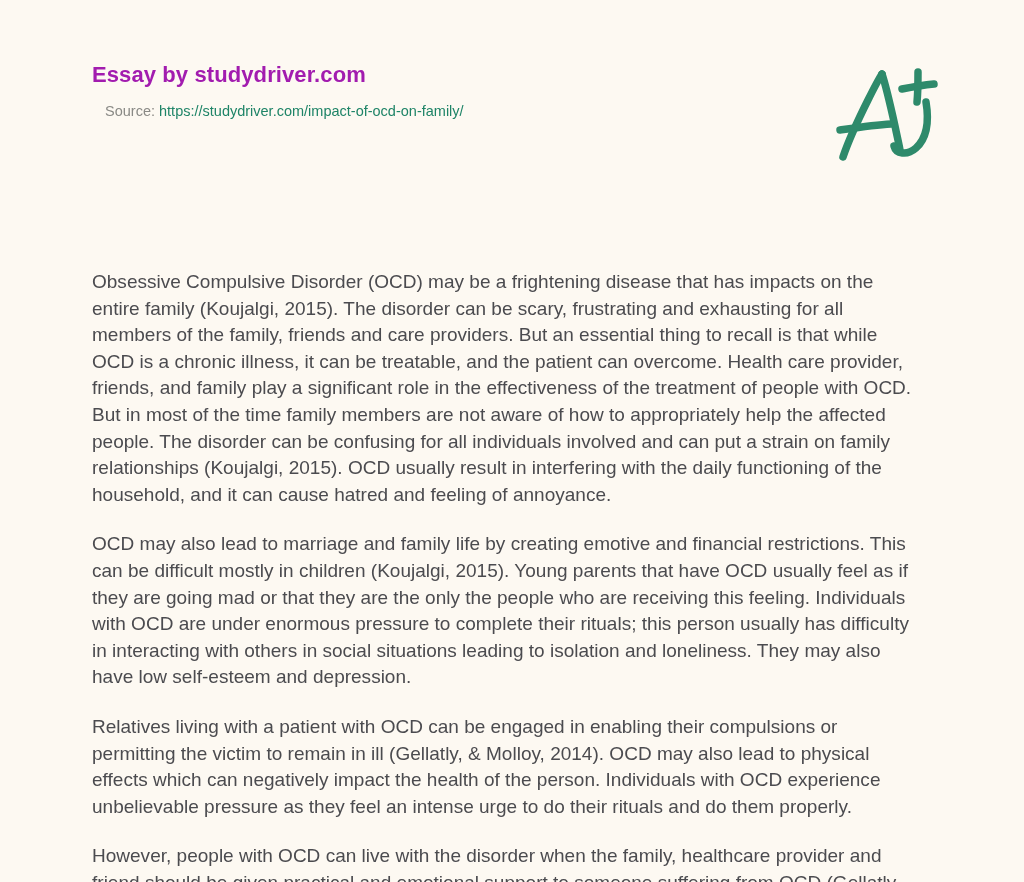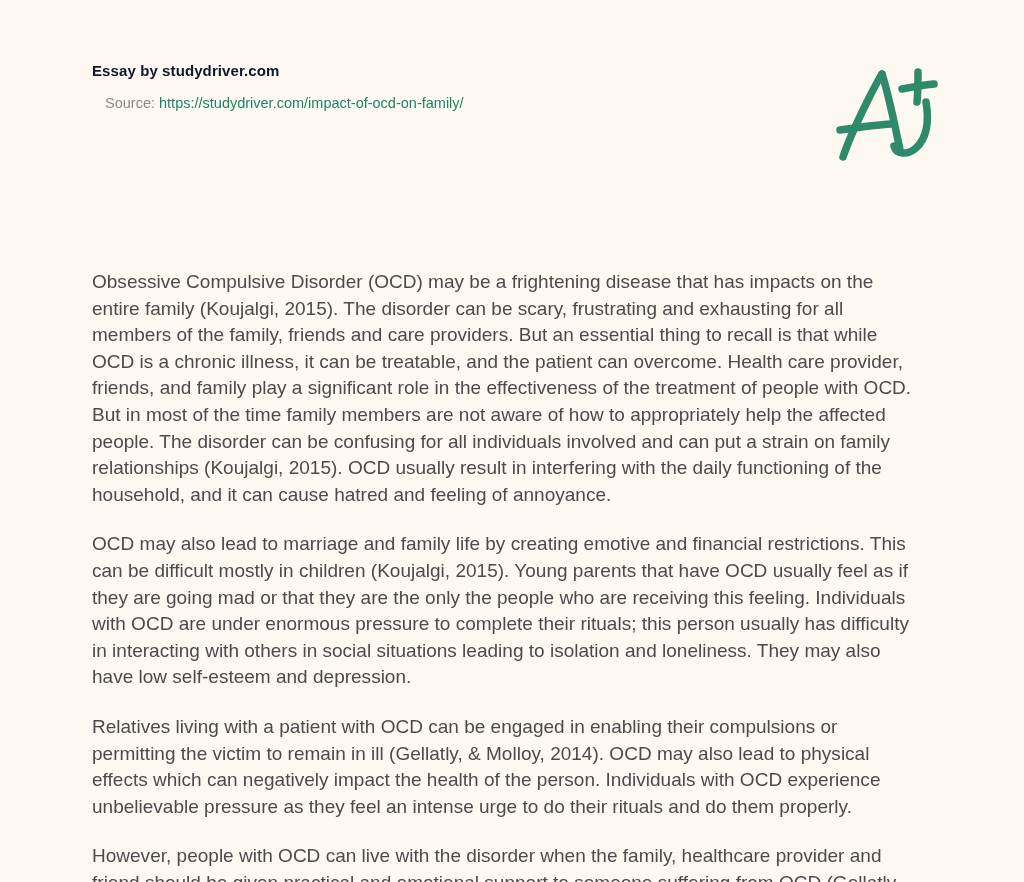--- a/index.html
+++ b/index.html
@@ -22,23 +22,23 @@
   }
 
   
   .header {
     position: absolute;
     left: 92px;
     top: 62px;
     width: 840px;
   }
   .brand-line {
-    font-size: 15px;
+    font-size: 22px;
     font-weight: bold;
-    color: #0f172a;
+    color: #a21caf;
     letter-spacing: 0.1px;
     line-height: 1.2;
   }
   .source-line {
     margin-top: 14px;
     font-size: 14.5px;
     color: #8a8a86;
     line-height: 1.3;
     white-space: nowrap;
     margin-left: 13px;

